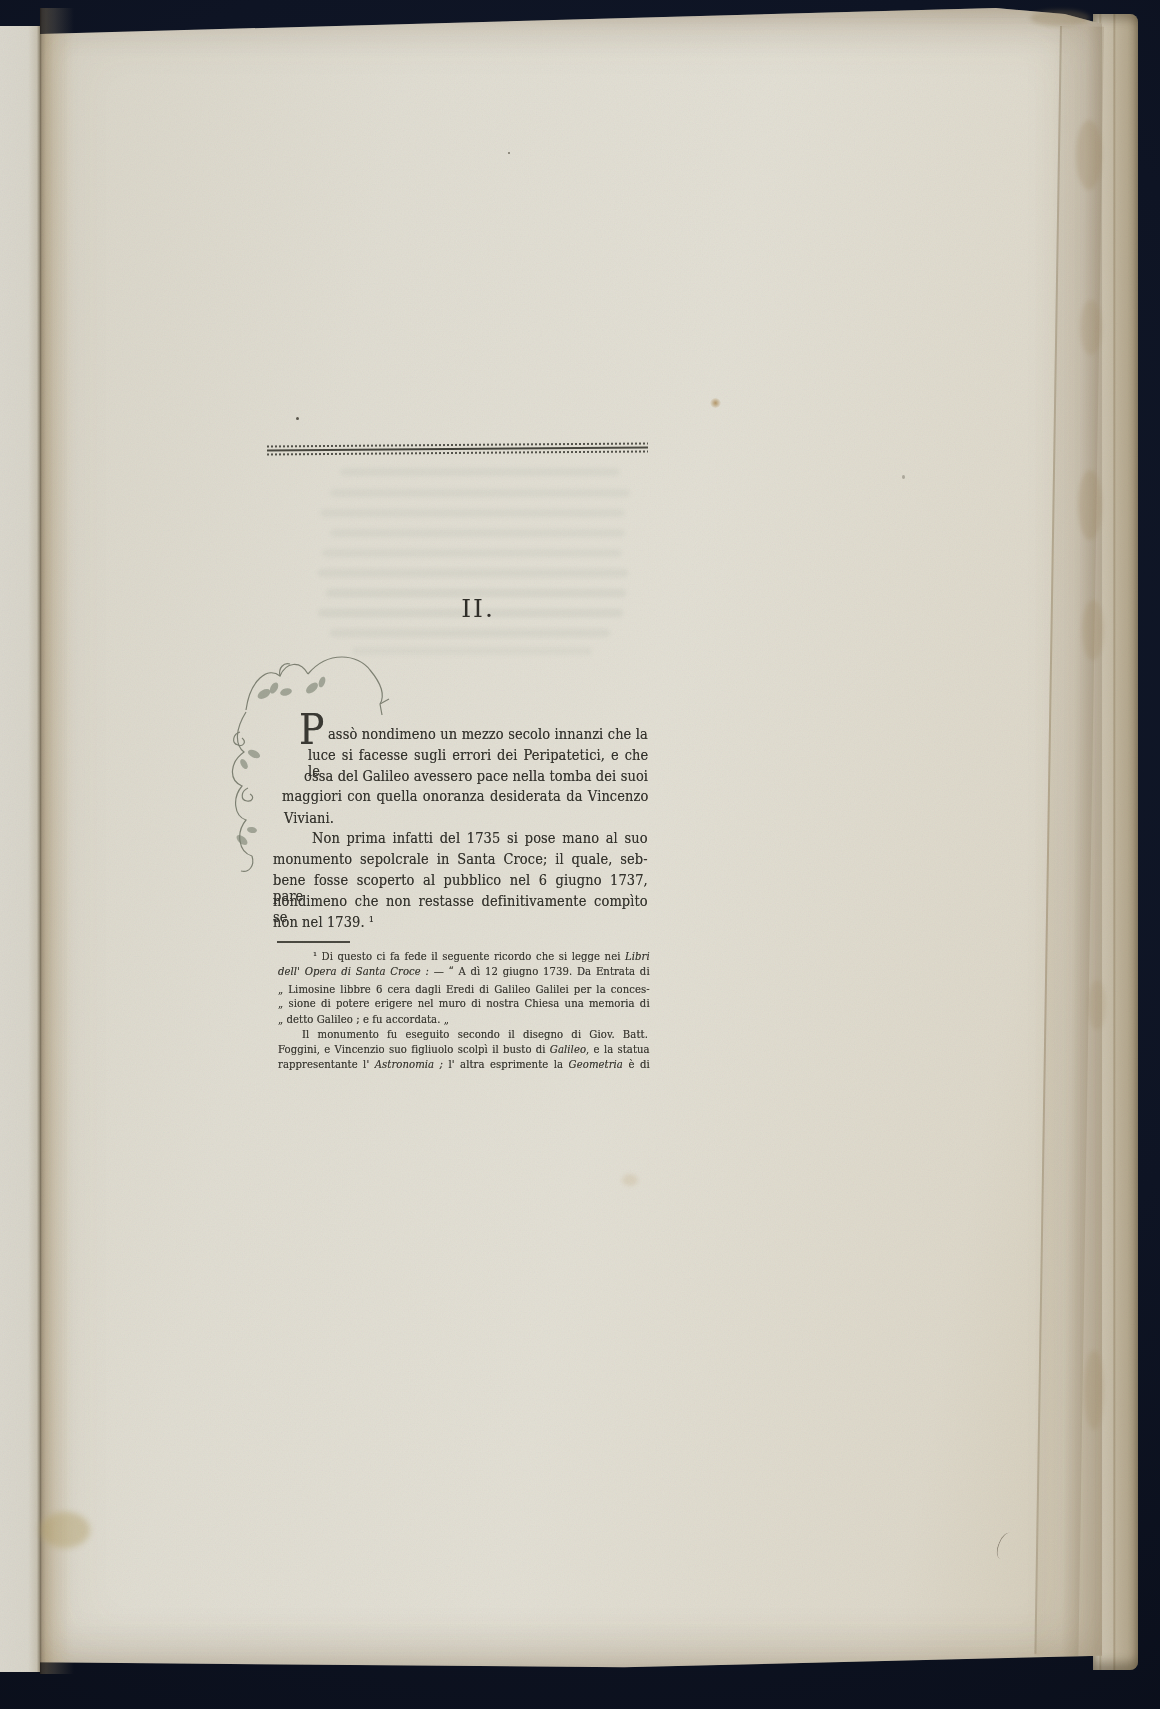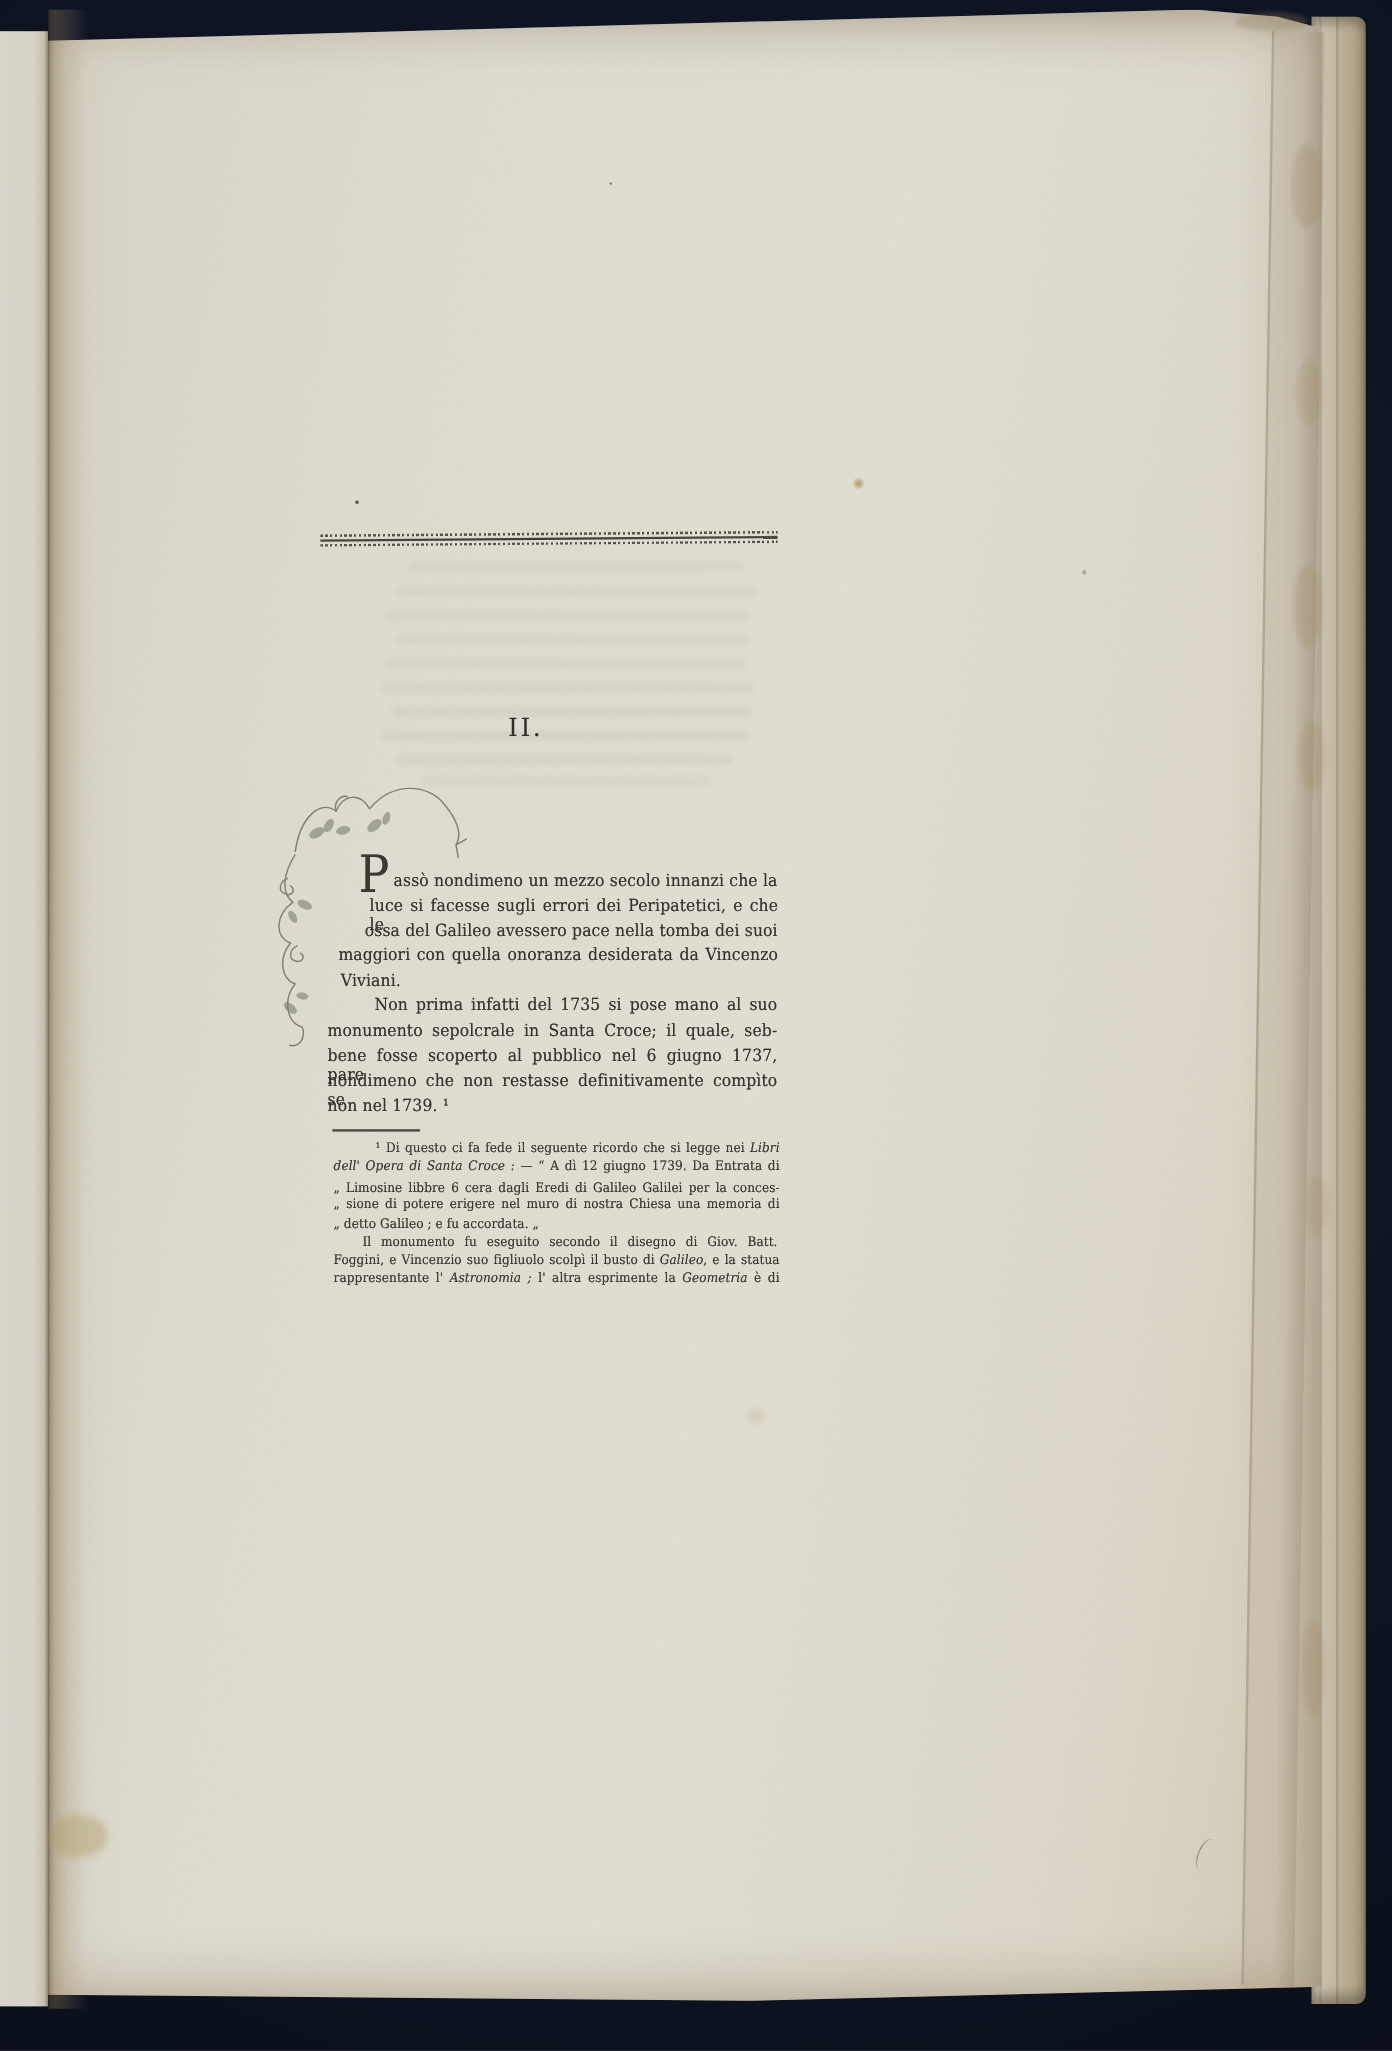--- a/index.html
+++ b/index.html
@@ -63,22 +63,22 @@
   
   .bleed{
     background:#8f9b8f;border-radius:5px;filter:blur(2.3px);height:8px;opacity:.10;
   }
   
   #divider{left:267px;top:444px;width:381px;transform:rotate(-0.45deg);}
   .dotline{height:2px;background:repeating-linear-gradient(90deg,#53524a 0 2px,transparent 2px 4px);}
   .solidline{height:2px;background:linear-gradient(90deg,#49483f,#3e3d35 50%,#4c4b42);margin:2px 0;}
   
   #section-number{
-    left:408px;top:594px;width:60px;text-align:center;
-    font-size:21px;letter-spacing:2px;color:#2f2e29;
+    left:448px;top:594px;width:60px;text-align:center;
+    font-size:25px;letter-spacing:2px;color:#2f2e29;
   }
   
   #drop-cap{
     left:299px;top:708px;font-size:43px;line-height:43px;color:#3a3933;
     transform:scaleX(.88);transform-origin:0 0;
     text-shadow:0 0 .4px rgba(40,38,32,.55);
   }
   
   .tline{
     position:absolute;color:#34332d;white-space:normal;

